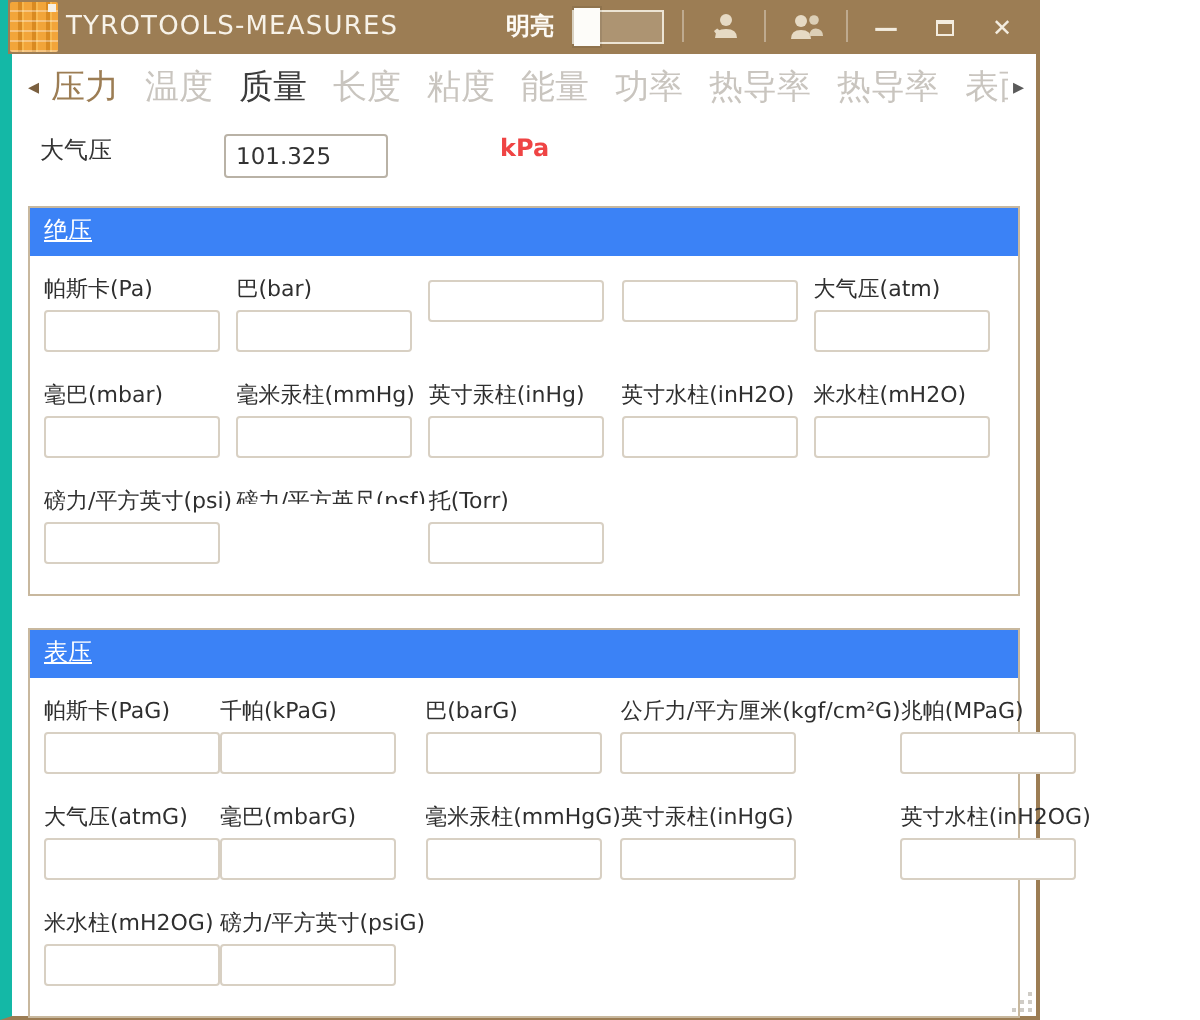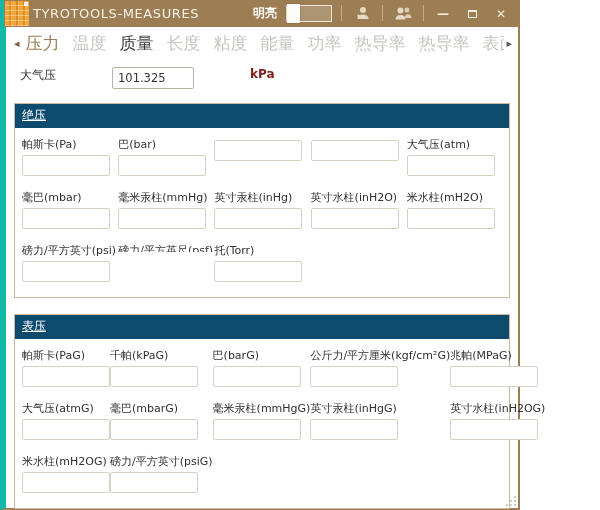--- a/index.html
+++ b/index.html
@@ -99,31 +99,31 @@
   .ref-input {
     margin-left: 16px;
     width: 82px; height: 22px;
     border: 1px solid #b9b2a6;
     border-radius: 2px;
     font-size: 11.5px; color: #333;
     padding: 0 5px;
     outline: none;
     font-family: inherit;
   }
-  .ref-unit { margin-left: 16px; font-size: 12px; font-weight: bold; color: #7f1d1d; }
+  .ref-unit { margin-left: 16px; font-size: 12px; font-weight: bold; color: #ef4444; }
   
   .section {
     margin: 0 8px;
     border: 1px solid #c8b89e;
     background: #fff;
   }
   .section.first { margin-top: 8px; }
   .section.second { margin-top: 16px; }
   .section-header {
-    background: #0c4a6e;
+    background: #3b82f6;
     color: #fff;
     font-size: 12px;
     padding: 3px 19px 4px 7px;
   }
   .section-header span { text-decoration: underline; }
   .fgrid {
     display: grid;
     grid-template-columns: repeat(5, 1fr);
     padding: 2px 6px 8px 7px;
   }

